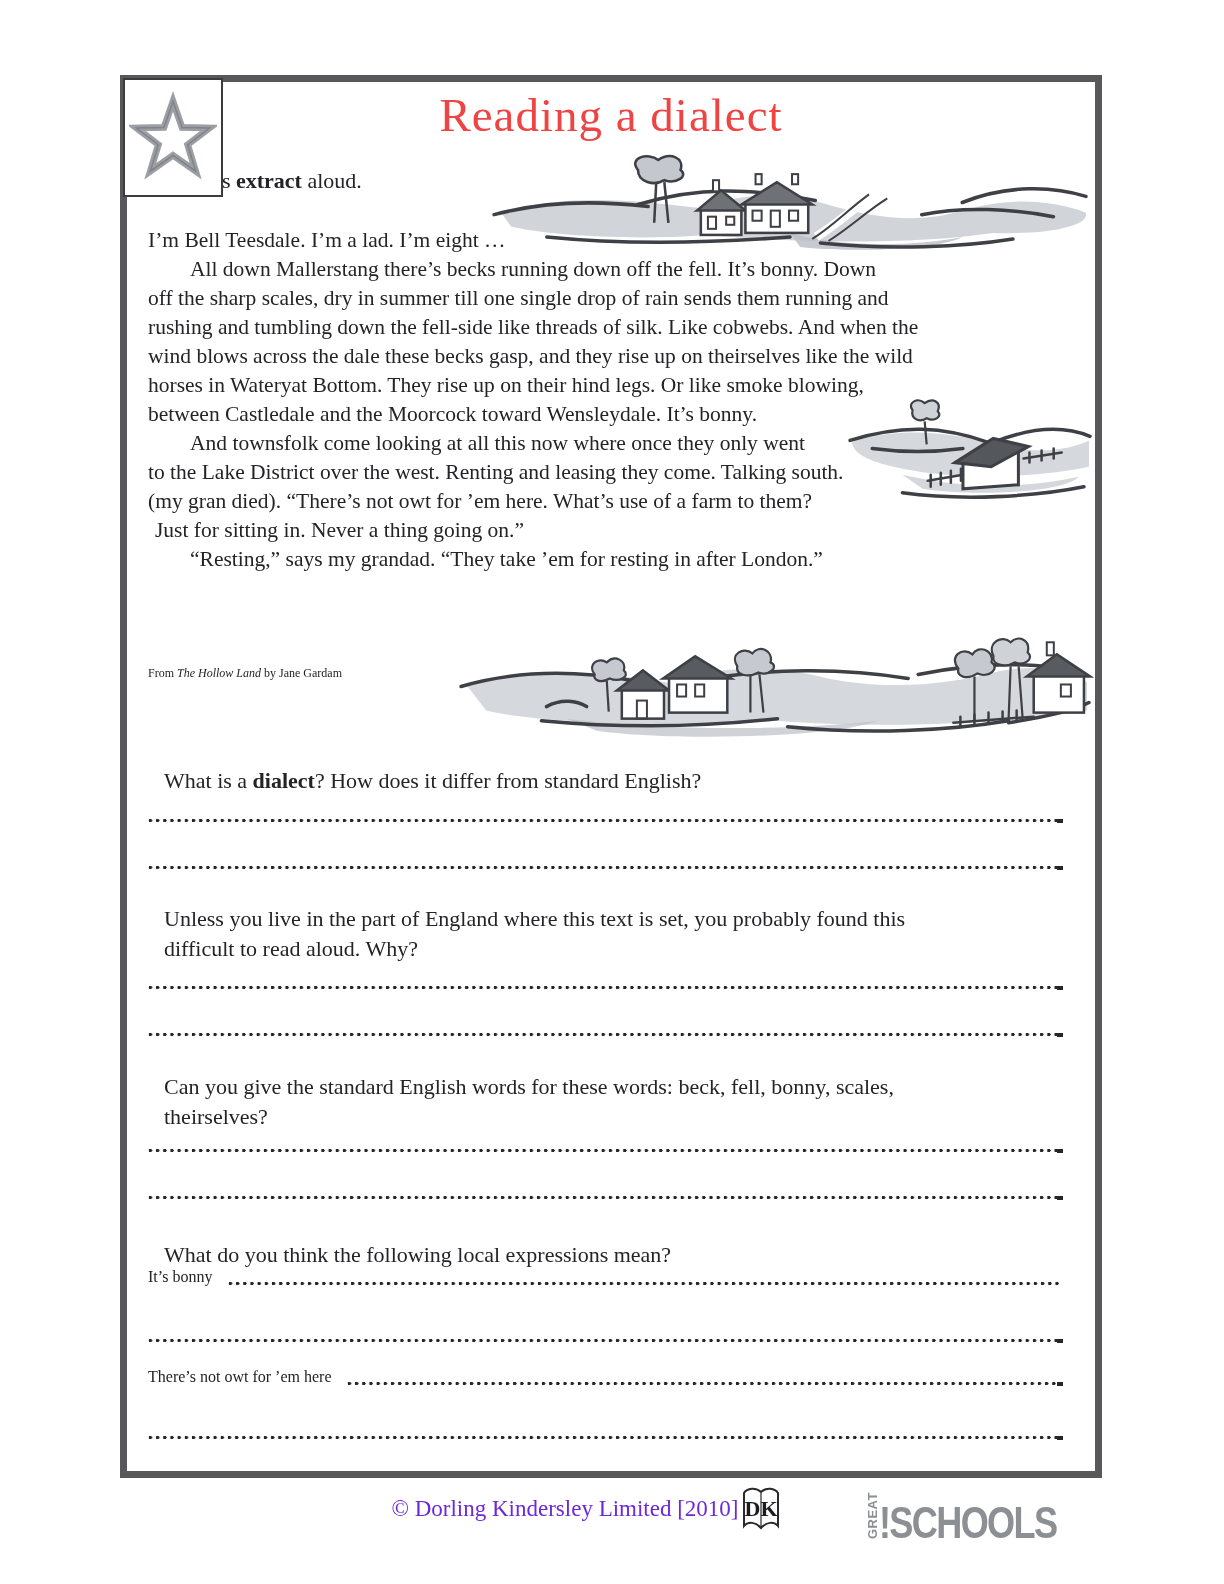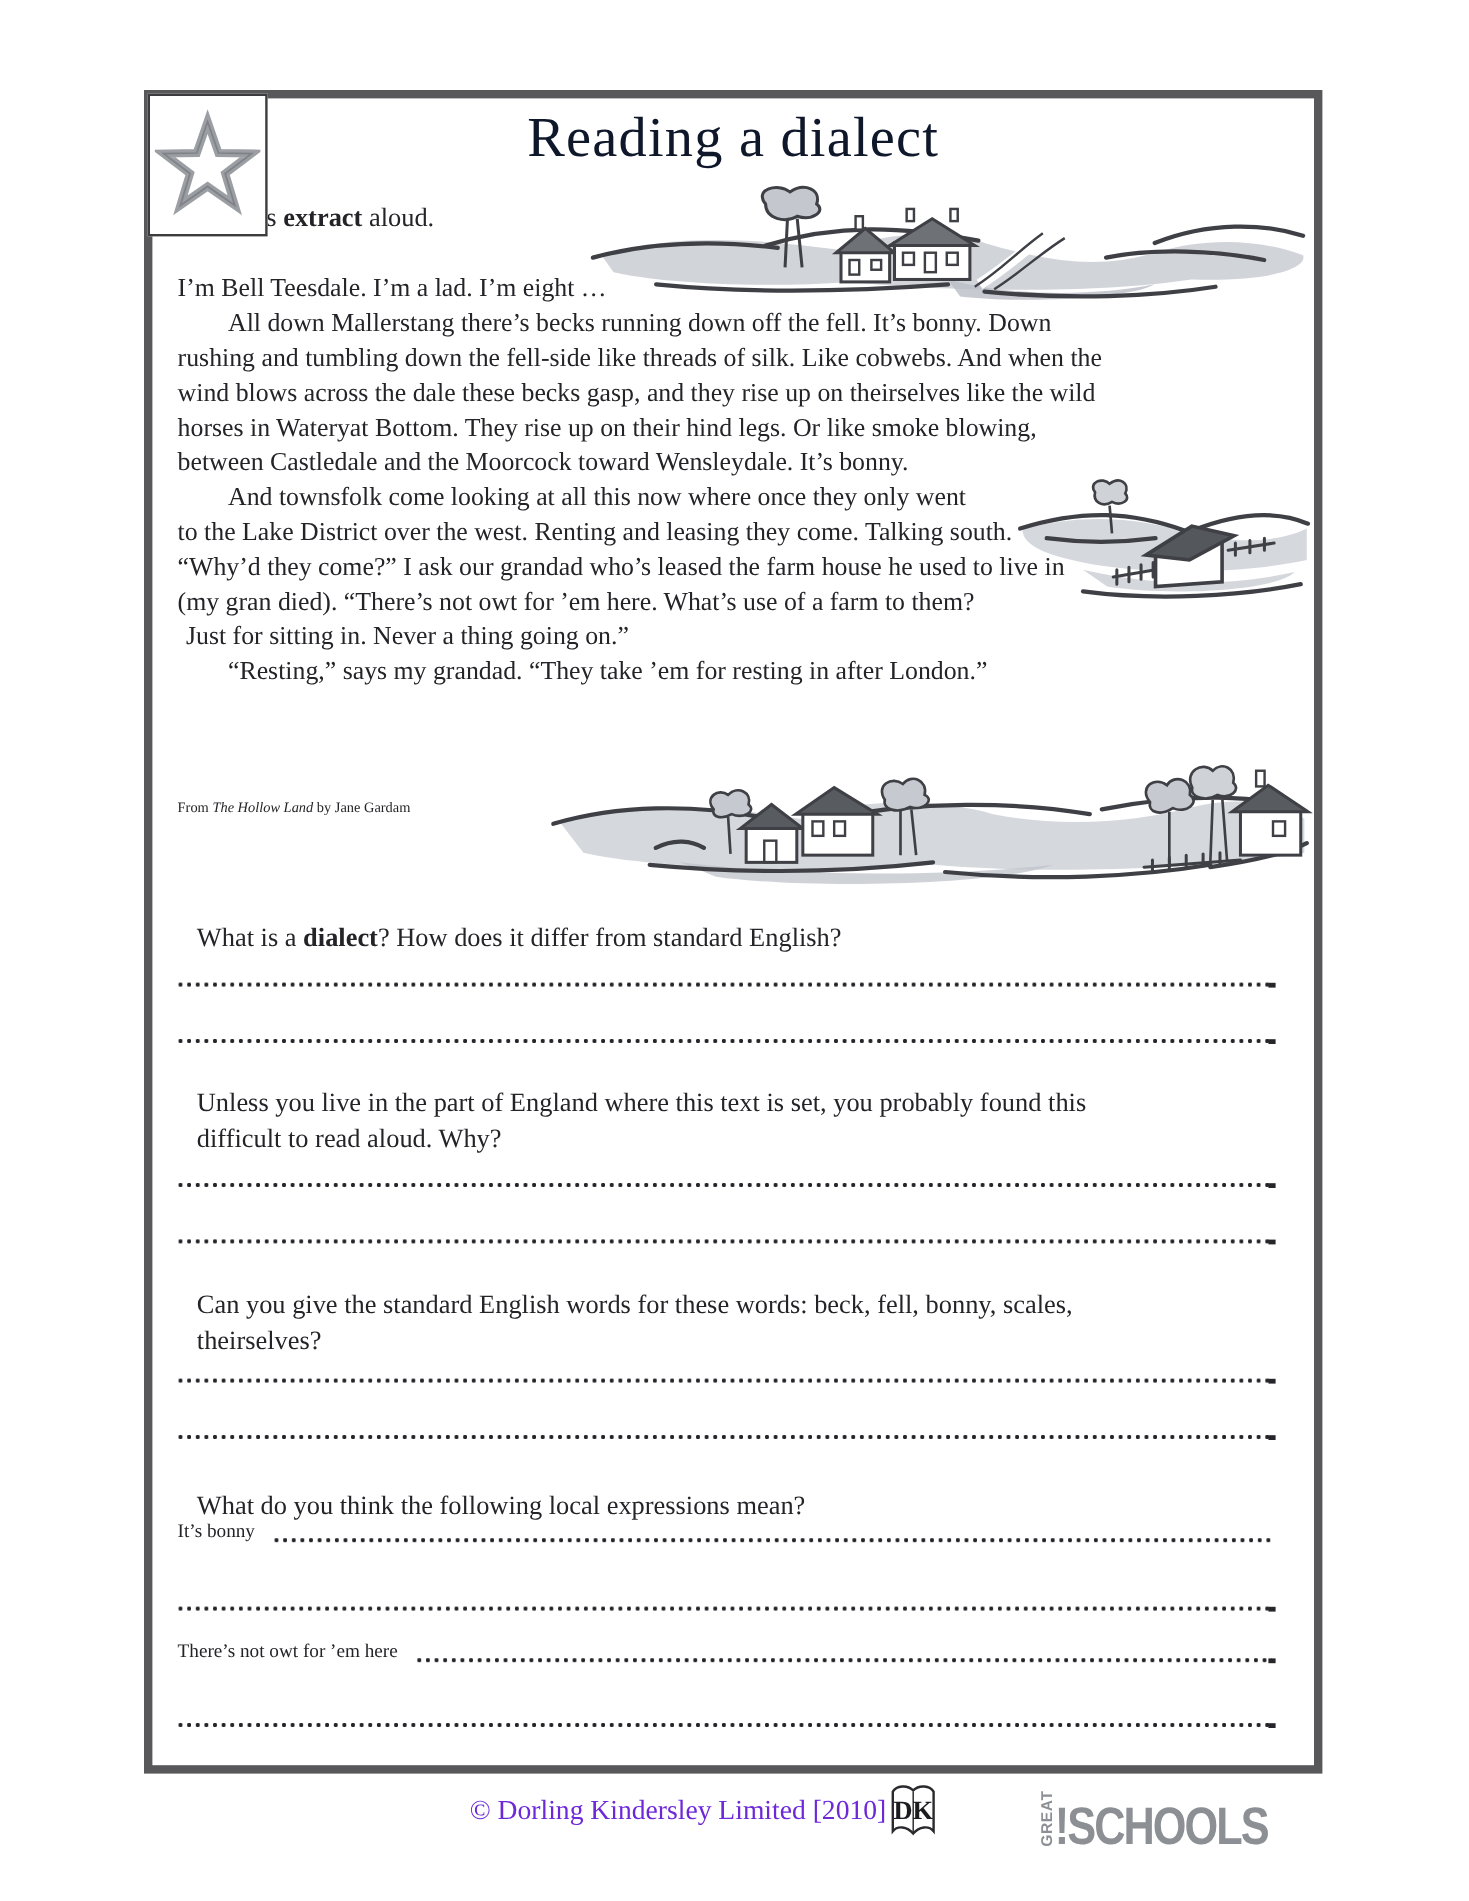--- a/index.html
+++ b/index.html
@@ -13,21 +13,21 @@
     left:120px;top:75px;width:982px;height:1403px;
     border:7px solid #58585b;box-sizing:border-box;background:transparent;
   }
   .starbox{
     left:123px;top:78px;width:100px;height:119px;background:#ffffff;
     border:2px solid #3c3c3e;box-sizing:border-box;z-index:3;
     display:flex;align-items:center;justify-content:center;
   }
   .title{
     left:120px;top:88px;width:982px;text-align:center;margin:0;
-    font-size:47px;font-weight:normal;color:#0f172a;letter-spacing:1px;z-index:2;
+    font-size:47px;font-weight:normal;color:#ef4444;letter-spacing:1px;z-index:2;
   }
   .instruction{left:148px;top:168px;font-size:22px;margin:0;z-index:2;}
   .instruction b{font-weight:bold;font-family:Liberation Serif, serif;}
   .illu{z-index:1;}
   .illu1{left:486px;top:148px;}
   .illu2{left:842px;top:396px;}
   .illu3{left:446px;top:626px;}
   .passage{left:148px;top:226px;width:918px;font-size:21.5px;z-index:2;}
   .pline{height:29px;line-height:29px;white-space:nowrap;}
   .pline.ind{padding-left:42px;}
@@ -120,27 +120,27 @@
     <rect x="263" y="60" width="9" height="10" fill="none" stroke="#3e4045" stroke-width="2"></rect>
     <rect x="281" y="60" width="9" height="16" fill="none" stroke="#3e4045" stroke-width="2"></rect>
     <rect x="299" y="60" width="9" height="10" fill="none" stroke="#3e4045" stroke-width="2"></rect>
     <path d="M326,86 C348,72 360,60 382,44" stroke="#ffffff" stroke-width="9" fill="none"></path>
     <path d="M322,88 C344,74 356,60 378,44 M338,90 C360,76 374,62 396,48" stroke="#3e4045" stroke-width="2" fill="none"></path>
   </svg>
 
   <div class="abs passage">
     <div class="pline">I’m Bell Teesdale. I’m a lad. I’m eight …</div>
     <div class="pline ind">All down Mallerstang there’s becks running down off the fell. It’s bonny. Down</div>
+    <div class="pline">off the sharp scales, dry in summer till one single drop of rain sends them running and</div>
     <div class="pline">rushing and tumbling down the fell-side like threads of silk. Like cobwebs. And when the</div>
     <div class="pline">wind blows across the dale these becks gasp, and they rise up on theirselves like the wild</div>
     <div class="pline">horses in Wateryat Bottom. They rise up on their hind legs. Or like smoke blowing,</div>
     <div class="pline">between Castledale and the Moorcock toward Wensleydale. It’s bonny.</div>
     <div class="pline ind">And townsfolk come looking at all this now where once they only went</div>
     <div class="pline">to the Lake District over the west. Renting and leasing they come. Talking south.</div>
-    <div class="pline">“Why’d they come?” I ask our grandad who’s leased the farm house he used to live in</div>
     <div class="pline">(my gran died). “There’s not owt for ’em here. What’s use of a farm to them?</div>
     <div class="pline ind-sm">Just for sitting in. Never a thing going on.”</div>
     <div class="pline ind">“Resting,” says my grandad. “They take ’em for resting in after London.”</div>
   </div>
 
   <svg class="abs illu illu2" width="252" height="106" viewBox="0 0 250 105">
     <path d="M10,45 C60,30 110,36 150,48 C190,58 225,54 245,44 L245,70 C200,80 120,84 60,72 C30,66 10,58 10,45 Z" fill="#caced4" opacity="0.8"></path>
     <path d="M60,78 C120,92 180,92 235,80 C220,96 130,100 80,92 Z" fill="#c2c6cc" opacity="0.7"></path>
     <g fill="none" stroke="#3e4045" stroke-width="3.5" stroke-linecap="round">
       <path d="M8,44 C60,28 100,30 145,46"></path>

